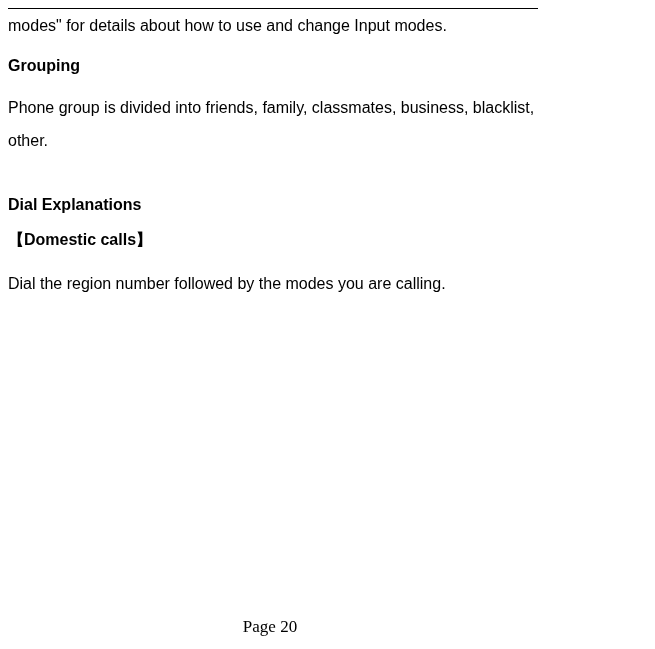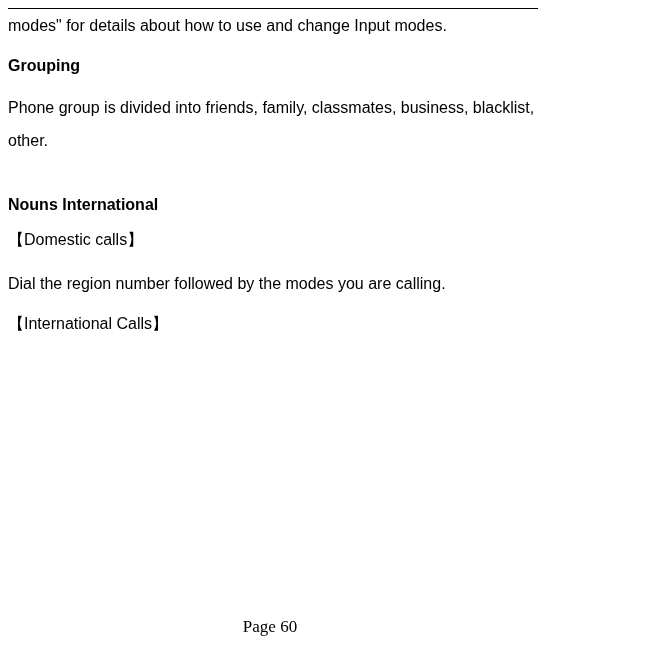--- a/index.html
+++ b/index.html
@@ -34,21 +34,21 @@
     .justified {
       text-align: justify;
       text-justify: inter-word;
     }
     .heading {
       font-weight: bold;
       margin-bottom: 16px;
       margin-top: 6px;
     }
     .sub-heading {
-      font-weight: normal;
+      font-weight: bold;
       margin-bottom: 16px;
     }
     .spacer {
       height: 18px;
     }
     .page-number {
       position: absolute;
       bottom: 12px;
       left: 0;
       width: 540px;
@@ -62,21 +62,20 @@
 
 <div class="page">
   <div class="continuation-rule"></div>
   <p class="paragraph justified">modes" for details about how to use and change Input modes.</p>
 
   <p class="heading">Grouping</p>
   <p class="paragraph">Phone group is divided into friends, family, classmates, business, blacklist, other.</p>
 
   <div class="spacer"></div>
 
-  <p class="heading">Nouns International</p>
+  <p class="heading">Dial Explanations</p>
 
   <p class="sub-heading">【Domestic calls】</p>
   <p class="paragraph justified">Dial the region number followed by the modes you are calling.</p>
 
-  <p class="sub-heading">【International Calls】</p>
 </div>
 
-<div class="page-number">Page 60</div>
+<div class="page-number">Page 20</div>
 
 </body></html>

